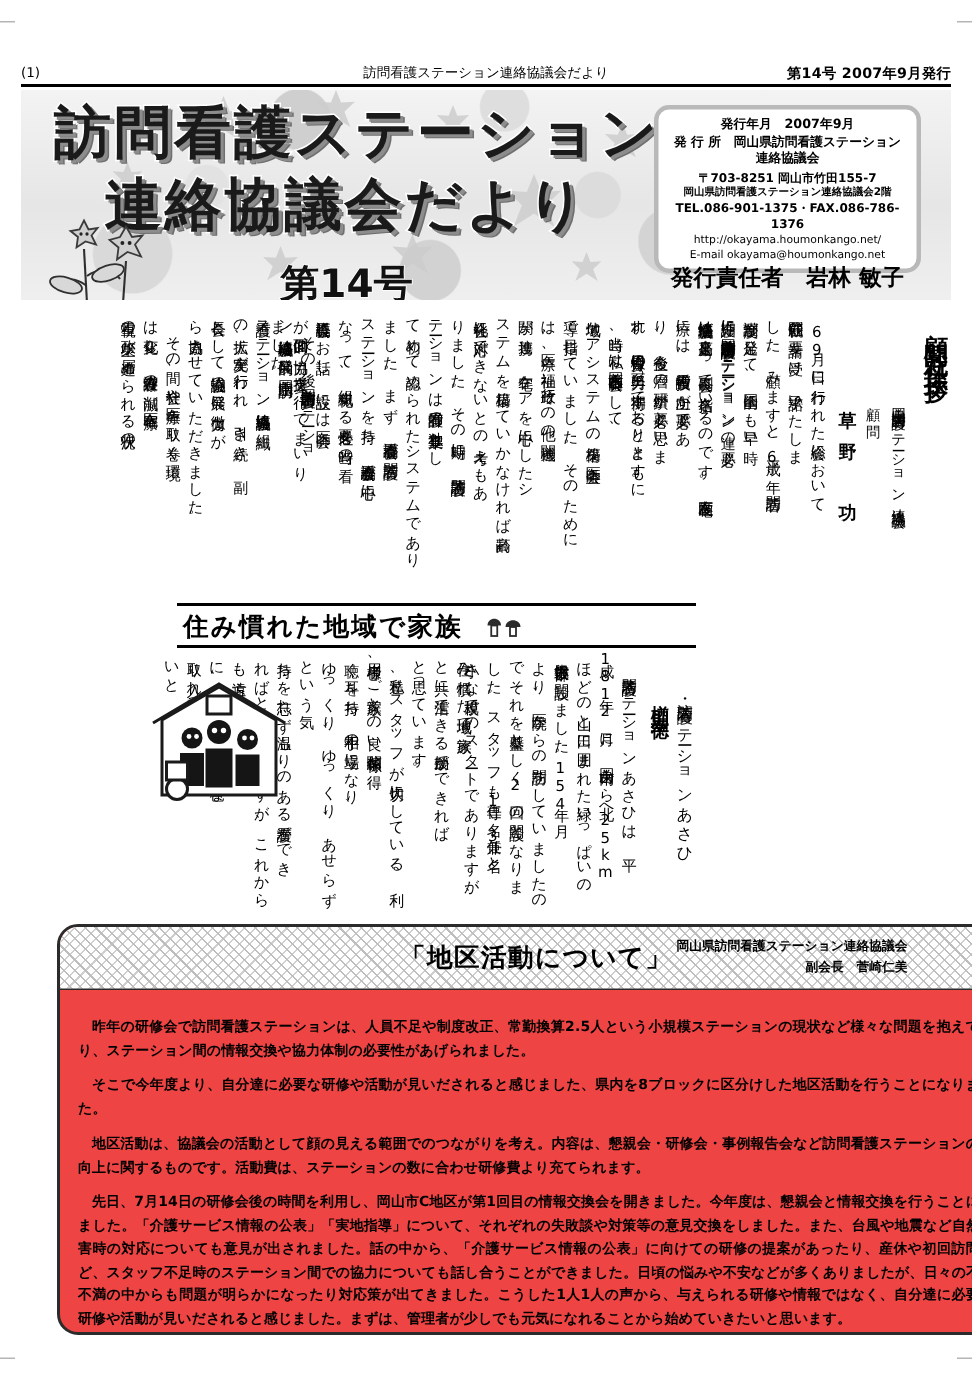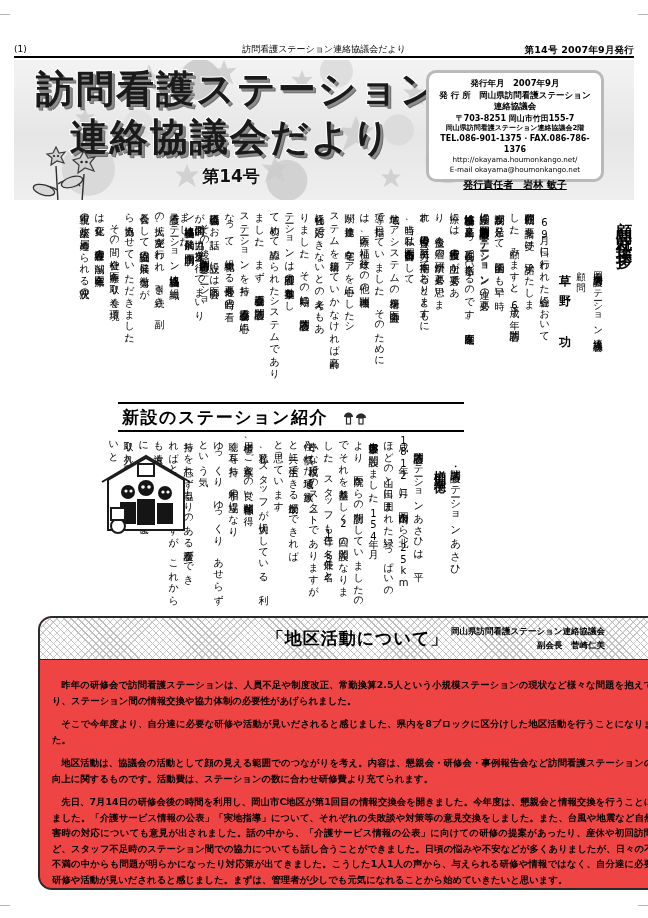--- a/index.html
+++ b/index.html
@@ -95,55 +95,55 @@
     paint-order: stroke fill;
     text-shadow:
        2px 2px 0 #8d8d8d,
        3px 3px 0 #6f6f6f;
     white-space: nowrap;
   }
   .mast-line.l2 { margin-top: 2px; }
   #mast-issue {
     font-family: "DejaVu Sans", sans-serif;
     font-weight: bold;
-    font-size: 17px;
+    font-size: 26px;
     line-height: 24px;
-    margin-top: 4px;
+    margin-top: 18px;
     color: #111;
     -webkit-text-stroke: 1px #fff;
     paint-order: stroke fill;
   }
   
   #flowers { position: absolute; left: 18px; bottom: -4px; width: 120px; height: 64px; z-index: 5; }
 
   
   #imprint {
     position: absolute;
-    left: 426px;
+    left: 436px;
     top: 70px;
     width: 178px;
     height: 112px;
     background: #fff;
     border: 3px solid #b9b9b9;
     border-radius: 10px;
     box-sizing: border-box;
     padding: 5px 4px 3px 4px;
     text-align: center;
     z-index: 6;
   }
   #imprint .im-row {
     font-size: 8.5px;
     line-height: 11.5px;
     white-space: nowrap;
     font-weight: bold;
   }
   #imprint .im-small { font-size: 7px; line-height: 9.5px; font-weight: bold; }
   #imprint .im-tel { font-size: 8px; line-height: 11px; font-weight: bold; }
   #imprint .im-url { font-size: 7.2px; line-height: 10px; font-weight: normal; }
-  #imprint .im-editor { font-size: 10px; line-height: 14px; font-weight: bold; margin-top: 3px; text-decoration: underline; }
+  #imprint .im-editor { font-size: 15px; line-height: 14px; font-weight: bold; margin-top: 3px; }
 
   
   #article1 {
     position: absolute;
     left: 14px;
     top: 206px;
     width: 620px;
     height: 185px;
     display: flex;
     flex-direction: row-reverse;
@@ -396,21 +396,21 @@
 看護ステーション連絡協議会に組織
 の拡大、充実が行われ、引き続き、副
 会長として協議会の発展に微力なが
 ら協力させていただきました。</div>
     <div class="vcol" style="width:70px">　その間、社会や医療を取り巻く環境
 は変化し、介護療養の削減、在宅医療
 重視の政策が一層進められる状況の</div>
   </div>
 
   <div id="station-hdr">
-    <span class="sh-title">新設のステーション紹介</span>
+    <span class="sh-title">住み慣れた地域で家族</span>
     <span class="sh-deco">
       <svg width="26" height="18" viewBox="0 0 26 18">
         <path d="M2,9 C2,3 11,3 11,9 Z" fill="#2b2b2b"></path>
         <rect x="4.5" y="9" width="4" height="7" fill="none" stroke="#2b2b2b" stroke-width="1.2"></rect>
         <path d="M14,10 C14,4 24,4 24,10 Z" fill="#2b2b2b"></path>
         <rect x="17" y="10" width="4" height="6" fill="none" stroke="#2b2b2b" stroke-width="1.2"></rect>
       </svg>
     </span>
   </div>
 

